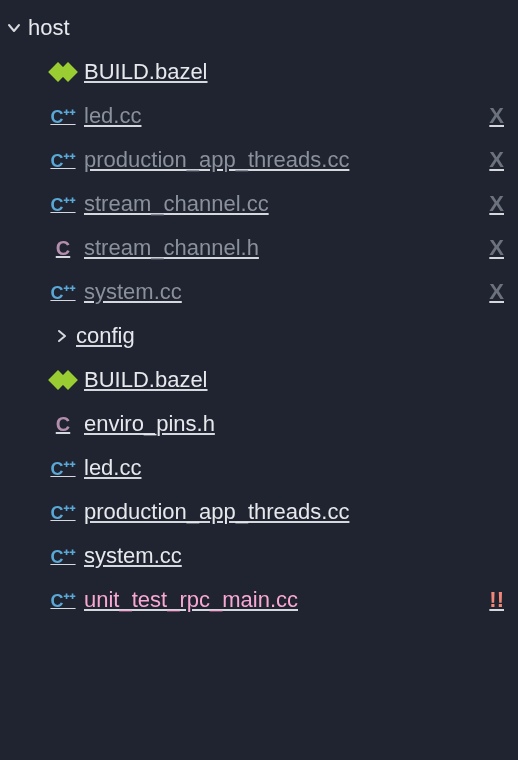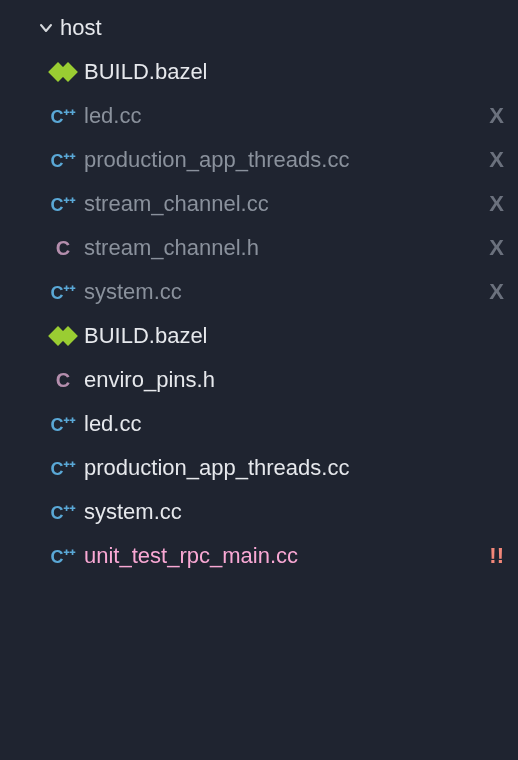--- a/index.html
+++ b/index.html
@@ -74,22 +74,22 @@
     width: 14px;
     height: 14px;
     background: #9acd32;
     transform: rotate(45deg);
     top: 3px;
   }
   .heart::before { left: -1px; }
   .heart::after { left: 9px; }
 
   .rowpad-0 { padding-left: 16px; }
-  .rowpad-1 { padding-left: 32px; }
-  .rowpad-2 { padding-left: 48px; }
+  .rowpad-1 { }
+  .rowpad-2 { padding-left: 48px; text-decoration: underline; }
 </style>
 </head>
 <body>
 
 <div class="tree" id="tree">
     <div class="row rowpad-1">
       <span class="arrow">
         <svg width="16" height="16" viewBox="0 0 16 16">
           <path d="M3 5 L8 11 L13 5" fill="none" stroke="currentColor" stroke-width="2" stroke-linecap="round" stroke-linejoin="round"></path>
         </svg>
@@ -121,20 +121,28 @@
       <span class="icon ic-c">C</span>
       <span class="label dim">stream_channel.h</span>
       <span class="status status-x">X</span>
     </div>
     <div class="row rowpad-2">
       <span class="icon ic-cpp">C⁺⁺</span>
       <span class="label dim">system.cc</span>
       <span class="status status-x">X</span>
     </div>
     <div class="row rowpad-2">
+      <span class="arrow">
+        <svg width="16" height="16" viewBox="0 0 16 16">
+          <path d="M5 3 L11 8 L5 13" fill="none" stroke="currentColor" stroke-width="2" stroke-linecap="round" stroke-linejoin="round"></path>
+        </svg>
+      </span>
+      <span class="label bright">config</span>
+    </div>
+    <div class="row rowpad-2">
       <span class="icon">
         <span class="heart"></span>
       </span>
       <span class="label bright">BUILD.bazel</span>
     </div>
     <div class="row rowpad-2">
       <span class="icon ic-c">C</span>
       <span class="label bright">enviro_pins.h</span>
     </div>
     <div class="row rowpad-2">

